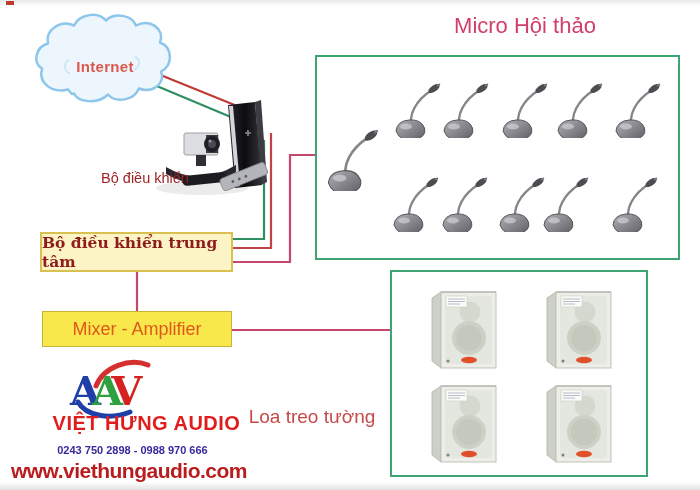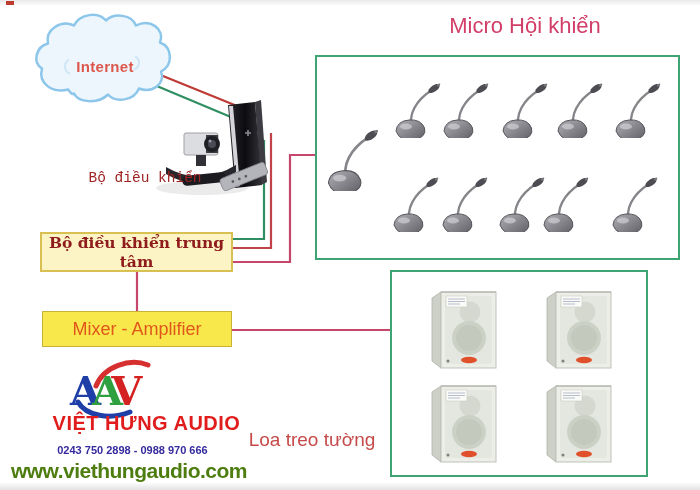--- a/index.html
+++ b/index.html
@@ -14,41 +14,41 @@
   .edge-mark{left:6px;top:1px;width:8px;height:4px;background:#c03a30;}
   
   #lines{left:0;top:0;width:700px;height:490px;pointer-events:none;}
   
   #cloud{left:30px;top:8px;width:150px;height:108px;}
   #cloud-label{left:30px;top:50px;width:150px;text-align:center;font-size:15px;font-weight:bold;
     color:#dd574d;letter-spacing:.3px;margin-top:8px;}
   
   #device{left:140px;top:95px;width:180px;height:110px;}
   #device-label{left:65px;top:168px;width:160px;text-align:center;
-    font-family:Liberation Mono, monospace;font-size:14.5px;color:#9e2323;line-height:21px;}
+    font-family:Liberation Sans, sans-serif;font-size:14.5px;color:#9e2323;line-height:21px;}
   
   .ybox{display:flex;align-items:center;justify-content:center;box-sizing:border-box;}
   #controller-box{left:40px;top:232px;width:193px;height:40px;background:#fdf4c6;border:2px solid #d9c052;
-    font-family:"DejaVu Serif","Liberation Serif",serif;font-weight:bold;font-size:15.5px;color:#8e1c1c;text-align:center;}
+    font-family:"DejaVu Serif","Liberation Serif",serif;font-weight:bold;font-size:15.5px;color:#8e1c1c;}
   #mixer-box{left:42px;top:311px;width:190px;height:36px;background:#f9e84b;border:1px solid #c9b238;
     font-size:18px;color:#e0571c;}
   
   .panel{box-sizing:border-box;background:#fff;border:2px solid #3fa474;}
   #mic-panel{left:315px;top:55px;width:365px;height:205px;}
   #speaker-panel{left:390px;top:270px;width:258px;height:207px;}
   #mic-title{left:415px;top:13px;width:220px;text-align:center;font-size:22px;color:#d23e68;}
-  #speaker-label{left:237px;top:429px;width:150px;text-align:center;font-size:19px;color:#c64a4a;}
+  #speaker-label{left:237px;top:406px;width:150px;text-align:center;font-size:19px;color:#c64a4a;}
   .mic,.spk{position:absolute;}
   
   #logo{left:52px;top:358px;width:135px;height:62px;}
   #company{left:39px;top:412px;width:215px;text-align:center;font-size:20px;font-weight:bold;
     color:#e11c1c;letter-spacing:.5px;}
   #phone{left:25px;top:444px;width:215px;text-align:center;font-size:11px;font-weight:bold;color:#352a9e;}
   #website{left:5px;top:459px;width:248px;text-align:center;font-size:21px;font-weight:bold;
-    color:#4d7c0f;letter-spacing:-.5px;}
+    color:#b91c1c;letter-spacing:-.5px;}
 </style>
 </head>
 <body>
 
 <div id="canvas">
 
   <svg width="0" height="0" style="position:absolute" aria-hidden="true">
     <defs>
       <linearGradient id="micBaseGrad" x1="0" y1="0" x2="1" y2="1">
         <stop offset="0" stop-color="#b0b0b6"></stop>
@@ -134,21 +134,21 @@
   </div>
 
   <div id="controller-box" class="abs ybox">
     <span>Bộ điều khiển trung tâm</span>
   </div>
 
   <div id="mixer-box" class="abs ybox">
     <span>Mixer - Amplifier</span>
   </div>
 
-  <div id="mic-title" class="abs">Micro Hội khiển</div>
+  <div id="mic-title" class="abs">Micro Hội thảo</div>
   <div id="mic-panel" class="abs panel">
       <div class="mic" style="left: 7px; top: 69px; width: 62.72px; height: 64.96px;"><svg viewBox="0 0 56 58" width="100%" height="100%">
           <use href="#mic-shape"></use>
         </svg></div>
       <div class="mic" style="left: 75px; top: 23px; width: 56px; height: 58px;"><svg viewBox="0 0 56 58" width="100%" height="100%">
           <use href="#mic-shape"></use>
         </svg></div>
       <div class="mic" style="left: 123px; top: 23px; width: 56px; height: 58px;"><svg viewBox="0 0 56 58" width="100%" height="100%">
           <use href="#mic-shape"></use>
         </svg></div>

